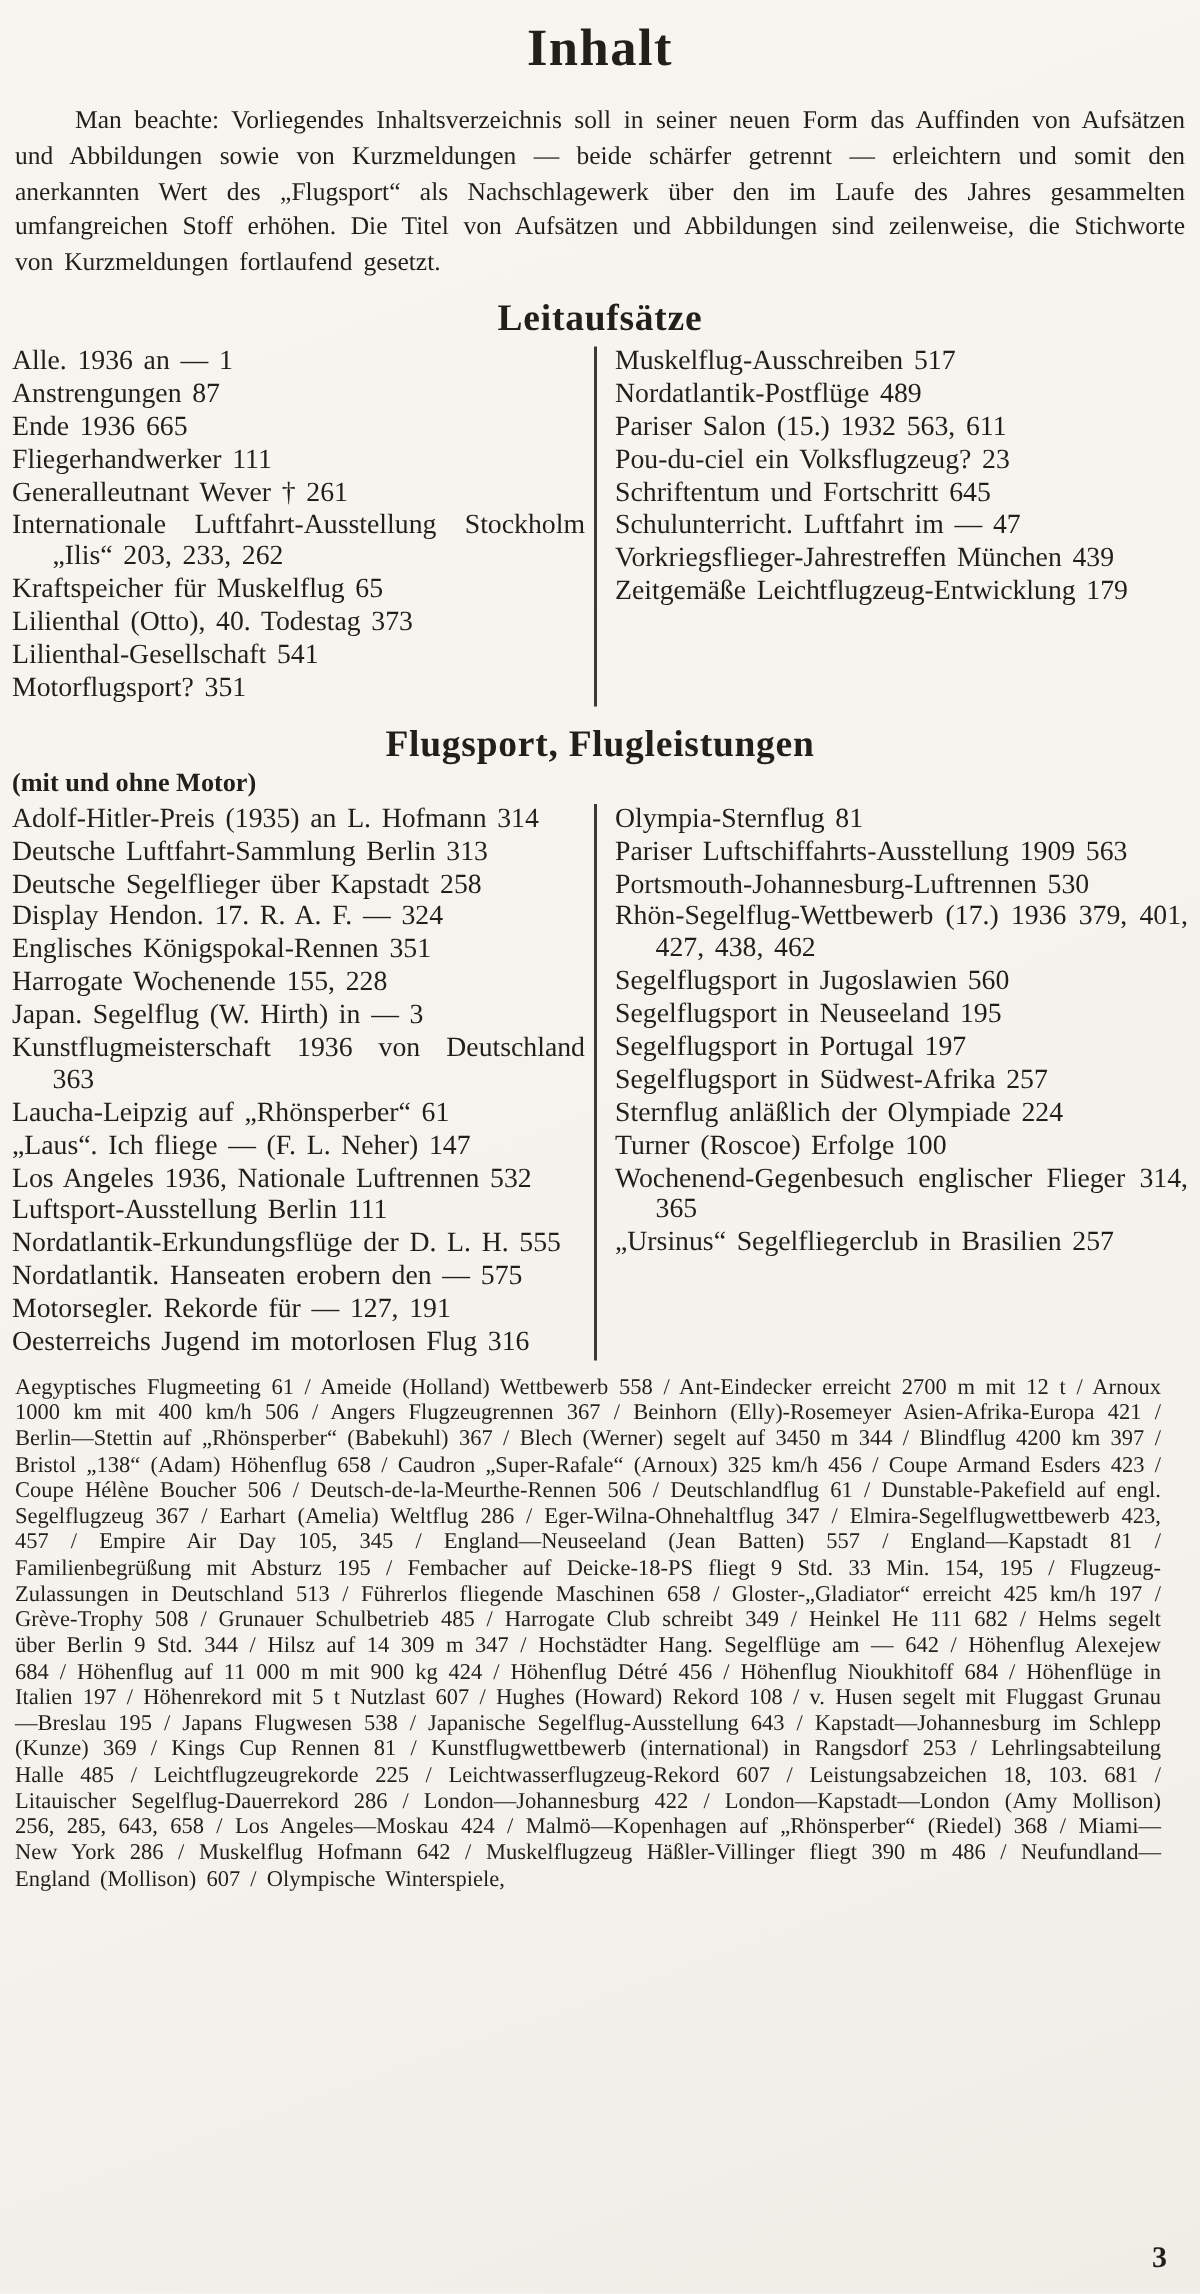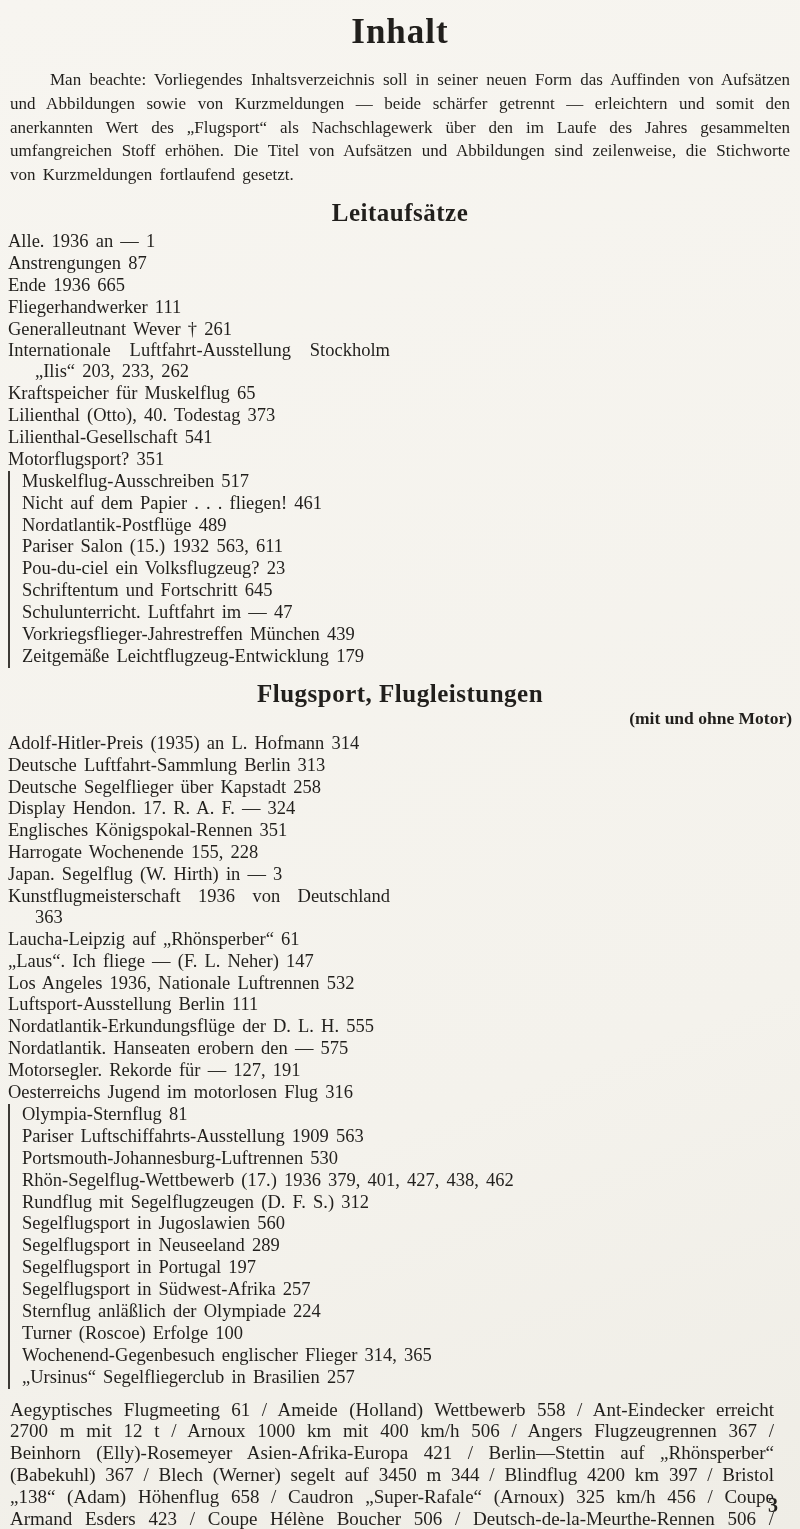--- a/index.html
+++ b/index.html
@@ -31,40 +31,40 @@
     word-spacing:3px;
   }
   .section-heading {
     margin:12px 0 2px 0;
     text-align:center;
     font-size:25px; font-weight:700;
     letter-spacing:.5px;
   }
   .section-subheading {
     margin:-2px 0 2px 0;
-    text-align:right;
+    text-align:left;
     font-size:17.5px; font-weight:700;
   }
-  .columns { display:flex; align-items:stretch; margin-top:4px;flex-direction:column; }
+  .columns { display:flex; align-items:stretch; margin-top:4px; }
   .col { box-sizing:border-box; }
   .col-left  { width:388px; padding-right:6px; }
   .col-right { flex:1; border-left:2px solid #3d3a35; padding-left:12px; }
   ul.toc {
     list-style:none; margin:0; padding:0;
     font-size:18.5px; line-height:1.13;
   }
   ul.toc li {
     padding-left:27px; text-indent:-27px;
     text-align:justify;
     word-spacing:2.5px;
     margin:0 0 1px 0;
   }
   .kurz {
     margin:10px 18px 0 2px;
-    font-size:19px; line-height:1.15;
+    font-size:15px; line-height:1.15;
     text-align:justify;
     word-spacing:3px;
   }
   .page-number {
     position:absolute; right:22px; bottom:12px;
     font-size:20px; font-weight:700;
   }
 </style>
 </head>
 <body>
@@ -88,21 +88,20 @@
           <li>Internationale Luftfahrt-Ausstellung Stockholm „Ilis“ 203, 233, 262</li>
           <li>Kraftspeicher für Muskelflug 65</li>
           <li>Lilienthal (Otto), 40. Todestag 373</li>
           <li>Lilienthal-Gesellschaft 541</li>
           <li>Motorflugsport? 351</li>
         </ul>
     </div>
     <div class="col col-right">
       <ul class="toc">
           <li>Muskelflug-Ausschreiben 517</li>
-          <li>Nicht auf dem Papier . . . fliegen! 461</li>
           <li>Nordatlantik-Postflüge 489</li>
           <li>Pariser Salon (15.) 1932 563, 611</li>
           <li>Pou-du-ciel ein Volksflugzeug? 23</li>
           <li>Schriftentum und Fortschritt 645</li>
           <li>Schulunterricht. Luftfahrt im — 47</li>
           <li>Vorkriegsflieger-Jahrestreffen München 439</li>
           <li>Zeitgemäße Leichtflugzeug-Entwicklung 179</li>
         </ul>
     </div>
   </div>
@@ -130,23 +129,22 @@
           <li>Motorsegler. Rekorde für — 127, 191</li>
           <li>Oesterreichs Jugend im motorlosen Flug 316</li>
         </ul>
     </div>
     <div class="col col-right">
       <ul class="toc">
           <li>Olympia-Sternflug 81</li>
           <li>Pariser Luftschiffahrts-Ausstellung 1909 563</li>
           <li>Portsmouth-Johannesburg-Luftrennen 530</li>
           <li>Rhön-Segelflug-Wettbewerb (17.) 1936 379, 401, 427, 438, 462</li>
-          <li>Rundflug mit Segelflugzeugen (D. F. S.) 312</li>
           <li>Segelflugsport in Jugoslawien 560</li>
-          <li>Segelflugsport in Neuseeland 289</li>
+          <li>Segelflugsport in Neuseeland 195</li>
           <li>Segelflugsport in Portugal 197</li>
           <li>Segelflugsport in Südwest-Afrika 257</li>
           <li>Sternflug anläßlich der Olympiade 224</li>
           <li>Turner (Roscoe) Erfolge 100</li>
           <li>Wochenend-Gegenbesuch englischer Flieger 314, 365</li>
           <li>„Ursinus“ Segelfliegerclub in Brasilien 257</li>
         </ul>
     </div>
   </div>
 

